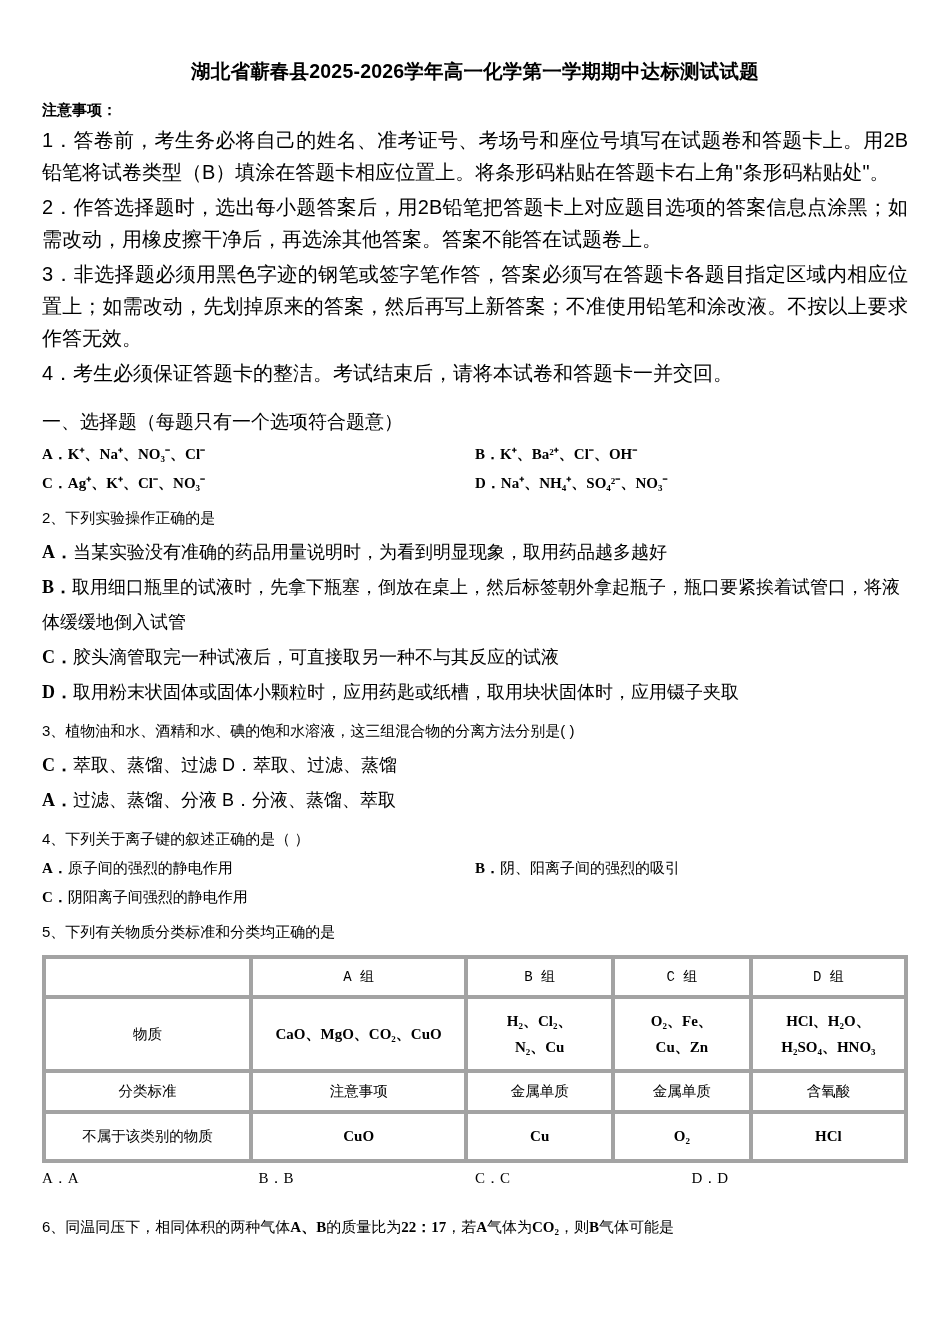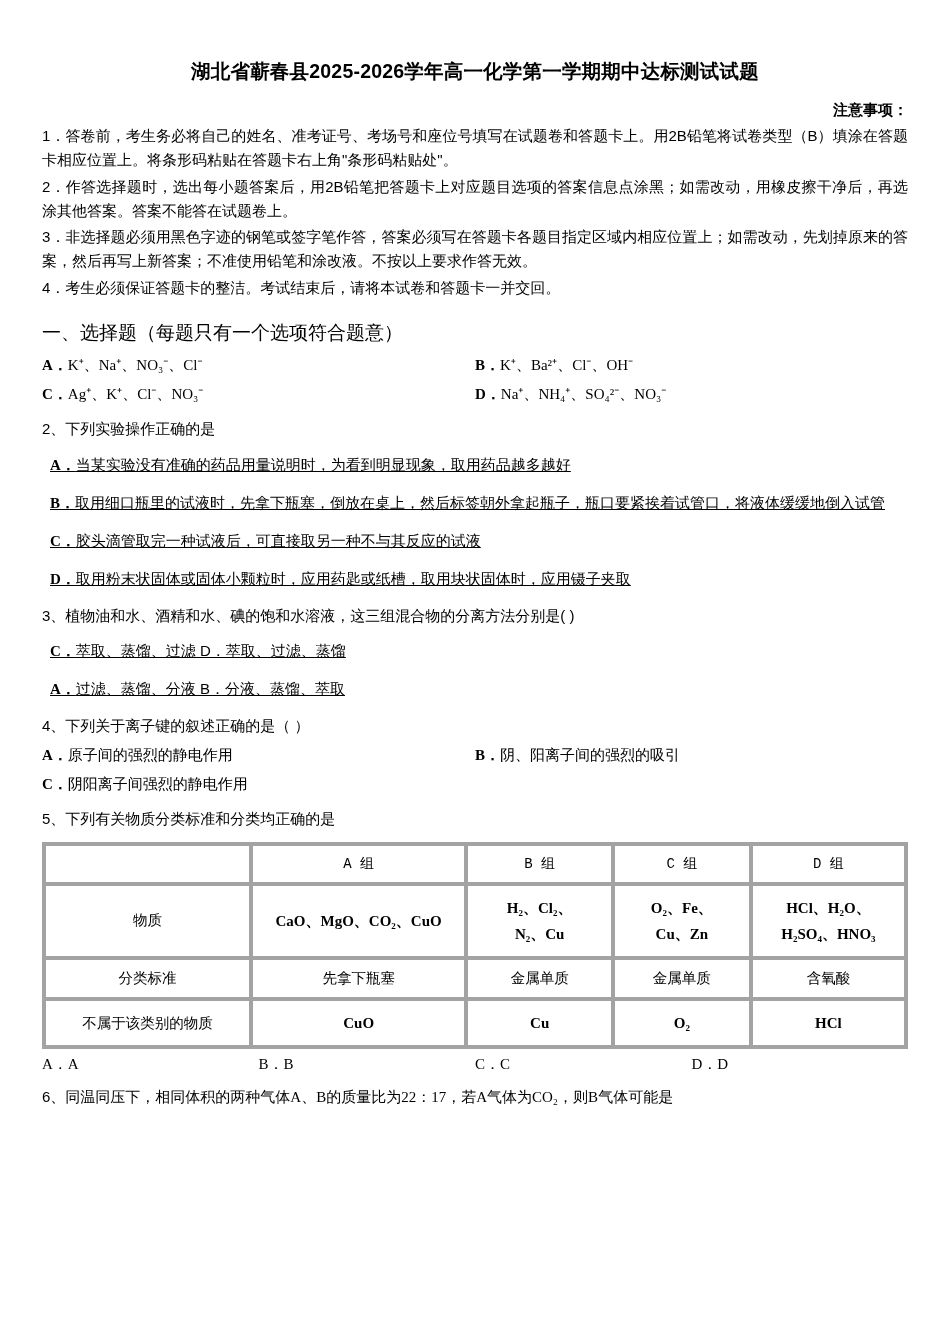--- a/index.html
+++ b/index.html
@@ -25,24 +25,23 @@
     font-size: 19.5px;
     font-family: "Liberation Sans", sans-serif;
     margin: 18px 0 16px 0;
     letter-spacing: 0.2px;
   }
   .notice-head {
     font-size: 15px;
     font-weight: bold;
     font-family: Liberation Mono, monospace;
     margin: 6px 0 4px 0;
-    text-align: right;
   }
   .notice-item {
-    font-size: 15px;
+    font-size: 20px;
     line-height: 1.62;
     margin: 0 0 2px 0;
     text-align: justify;
     font-family: "Liberation Sans", sans-serif;
   }
   .section-title {
     font-size: 19px;
     margin: 20px 0 6px 0;
     font-family: "Liberation Sans", sans-serif;
   }
@@ -59,32 +58,31 @@
     display: flex;
     font-size: 15px;
     line-height: 1.8;
     margin: 2px 0;
   }
   .opts-2col > div {
     width: 50%;
     box-sizing: border-box;
   }
   .opt-line {
-    font-size: 15px;
+    font-size: 18px;
     line-height: 1.95;
-    margin: 8px;
-    font-family: "Liberation Sans", sans-serif;
-    text-decoration: underline;
+    margin: 0;
+    font-family: "Liberation Sans", sans-serif;
   }
   .opt-label {
     font-weight: bold;
     font-family: "Liberation Serif", serif;
   }
   .chem {
-    font-weight: normal;
+    font-weight: bold;
     font-family: "Liberation Serif", serif;
   }
   table.cls {
     border-collapse: collapse;
     width: 100%;
     margin: 10px 0 4px 0;
     font-size: 14.5px;
     font-family: "Liberation Sans", sans-serif;
   }
   table.cls td, table.cls th {
@@ -116,21 +114,21 @@
     font-family: "Liberation Sans", sans-serif;
   }
   .answers-row > span {
     width: 25%;
     font-weight: normal;
     font-family: "Liberation Serif", serif;
   }
   .tail-q {
     font-size: 15px;
     line-height: 1.7;
-    margin: 10px 0 0 0;
+    margin: 26px 0 0 0;
     font-family: "Liberation Sans", sans-serif;
   }
 </style>
 </head>
 <body>
 
 <div class="page">
 
   <div class="doc-title">湖北省蕲春县2025-2026学年高一化学第一学期期中达标测试试题</div>
 
@@ -194,21 +192,21 @@
       <td class="chemcell">CaO、MgO、CO₂、CuO</td>
       <td class="chemcell" style="white-space:pre-line">H₂、Cl₂、
 N₂、Cu</td>
       <td class="chemcell" style="white-space:pre-line">O₂、Fe、
 Cu、Zn</td>
       <td class="chemcell" style="white-space:pre-line">HCl、H₂O、
 H₂SO₄、HNO₃</td>
     </tr>
     <tr>
       <td>分类标准</td>
-      <td>先拿下瓶塞</td>
+      <td>注意事项</td>
       <td>金属单质</td>
       <td>金属单质</td>
       <td>含氧酸</td>
     </tr>
     <tr>
       <td>不属于该类别的物质</td>
       <td class="chemcell">CuO</td>
       <td class="chemcell">Cu</td>
       <td class="chemcell">O₂</td>
       <td class="chemcell">HCl</td>

